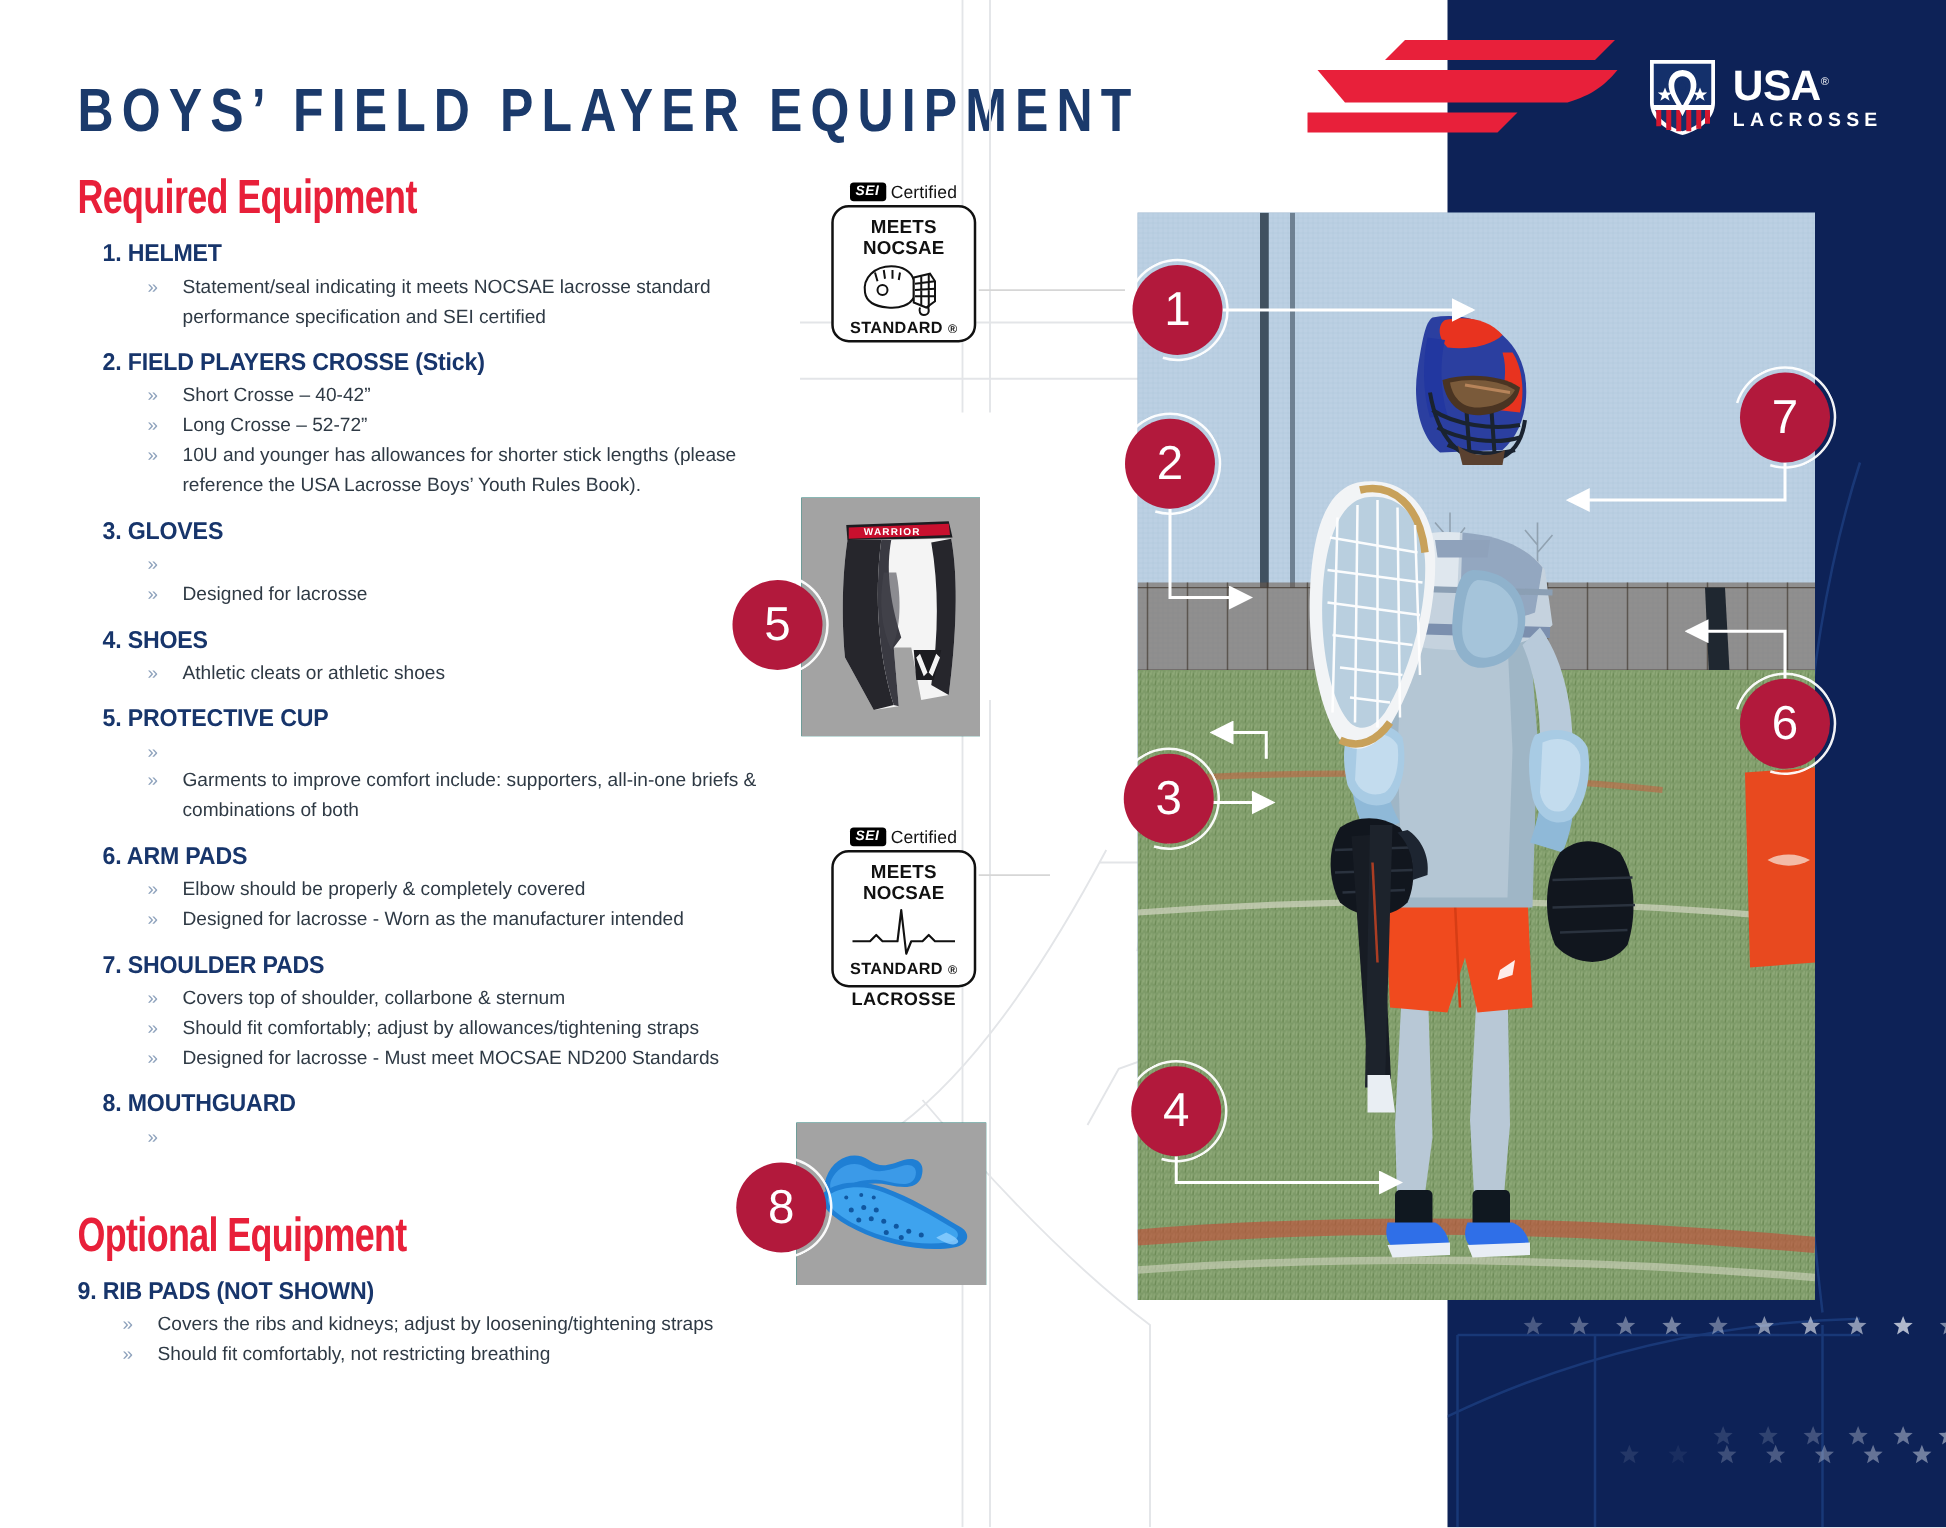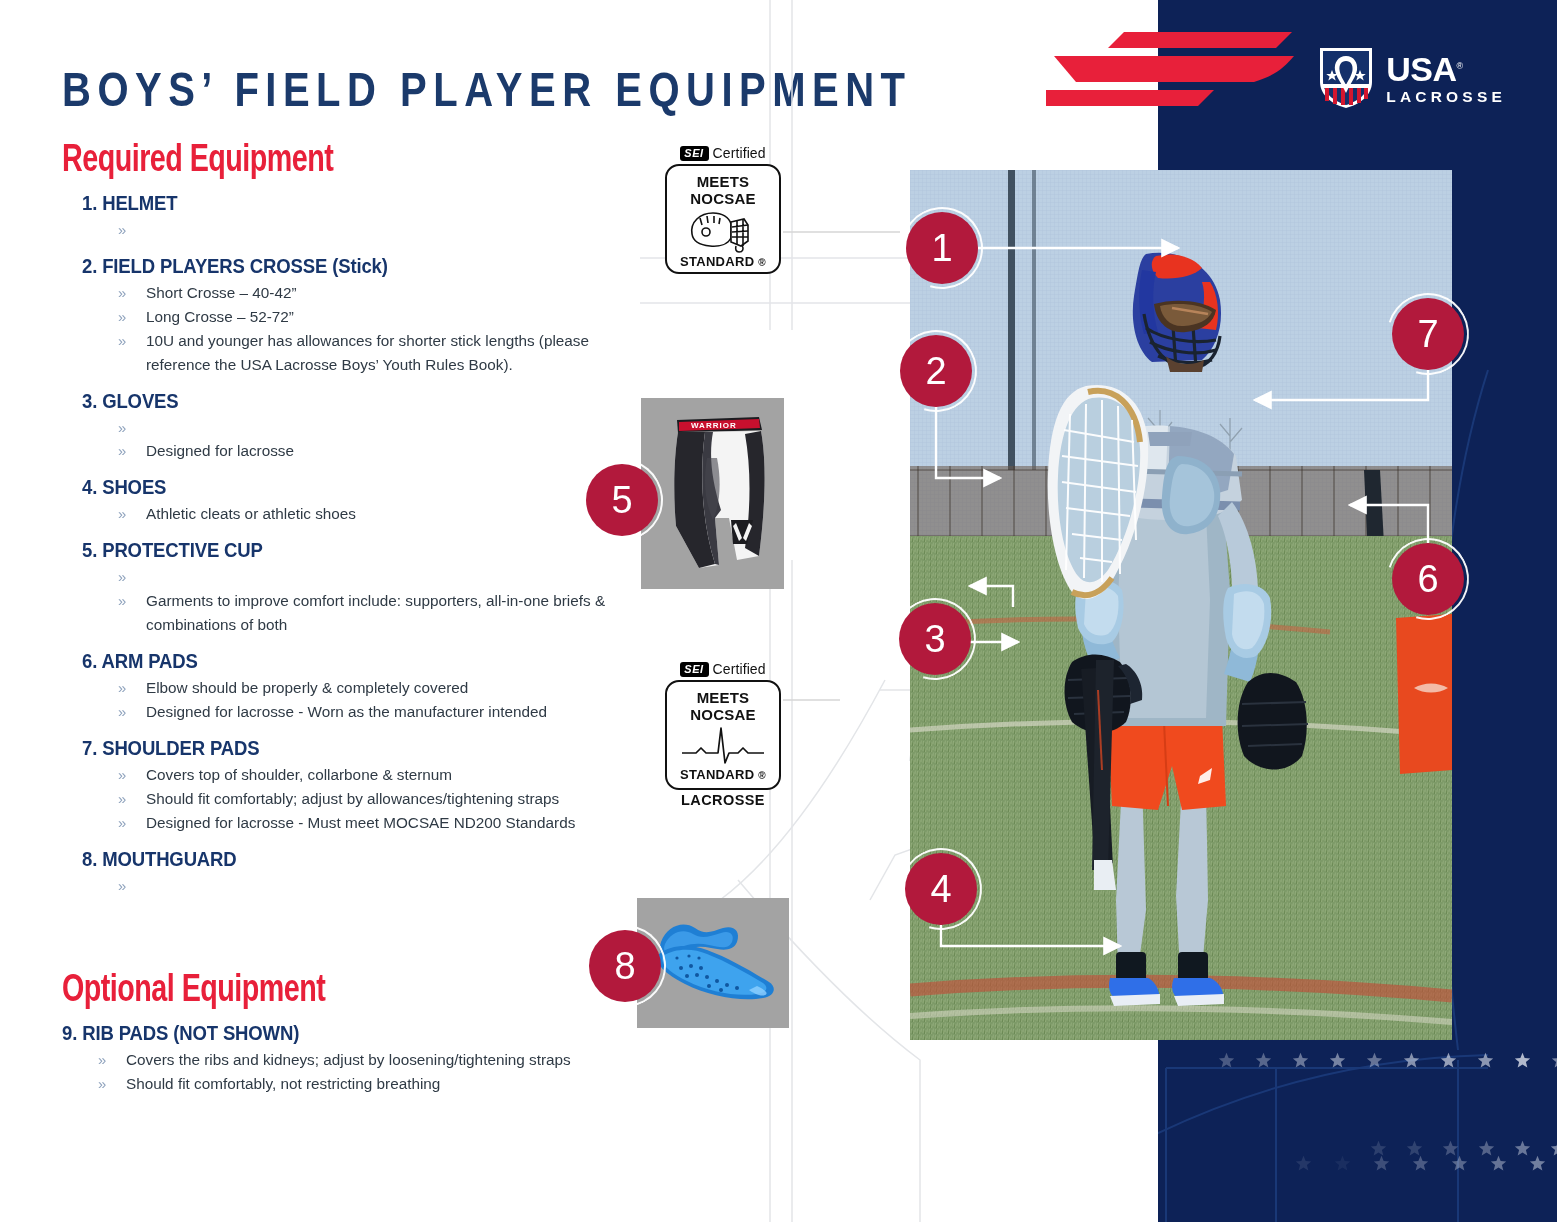--- a/index.html
+++ b/index.html
@@ -299,20 +299,21 @@
   <div class="section-head" id="required-head">Required Equipment</div>
   <div class="section-head" id="optional-head">Optional Equipment</div>
 
   <div class="eq-list">
 
     <div class="eq-item">
       <div class="eq-title">1. HELMET</div>
       <ul class="eq-bullets">
         <li>
           <span class="bullet-mark">»</span>
+          <span class="bullet-text">Statement/seal indicating it meets NOCSAE lacrosse standard performance specification and SEI certified</span>
         </li>
       </ul>
     </div>
 
     <div class="eq-item">
       <div class="eq-title">2. FIELD PLAYERS CROSSE (Stick)</div>
       <ul class="eq-bullets">
         <li>
           <span class="bullet-mark">»</span>
           <span class="bullet-text">Short Crosse – 40-42”</span>

